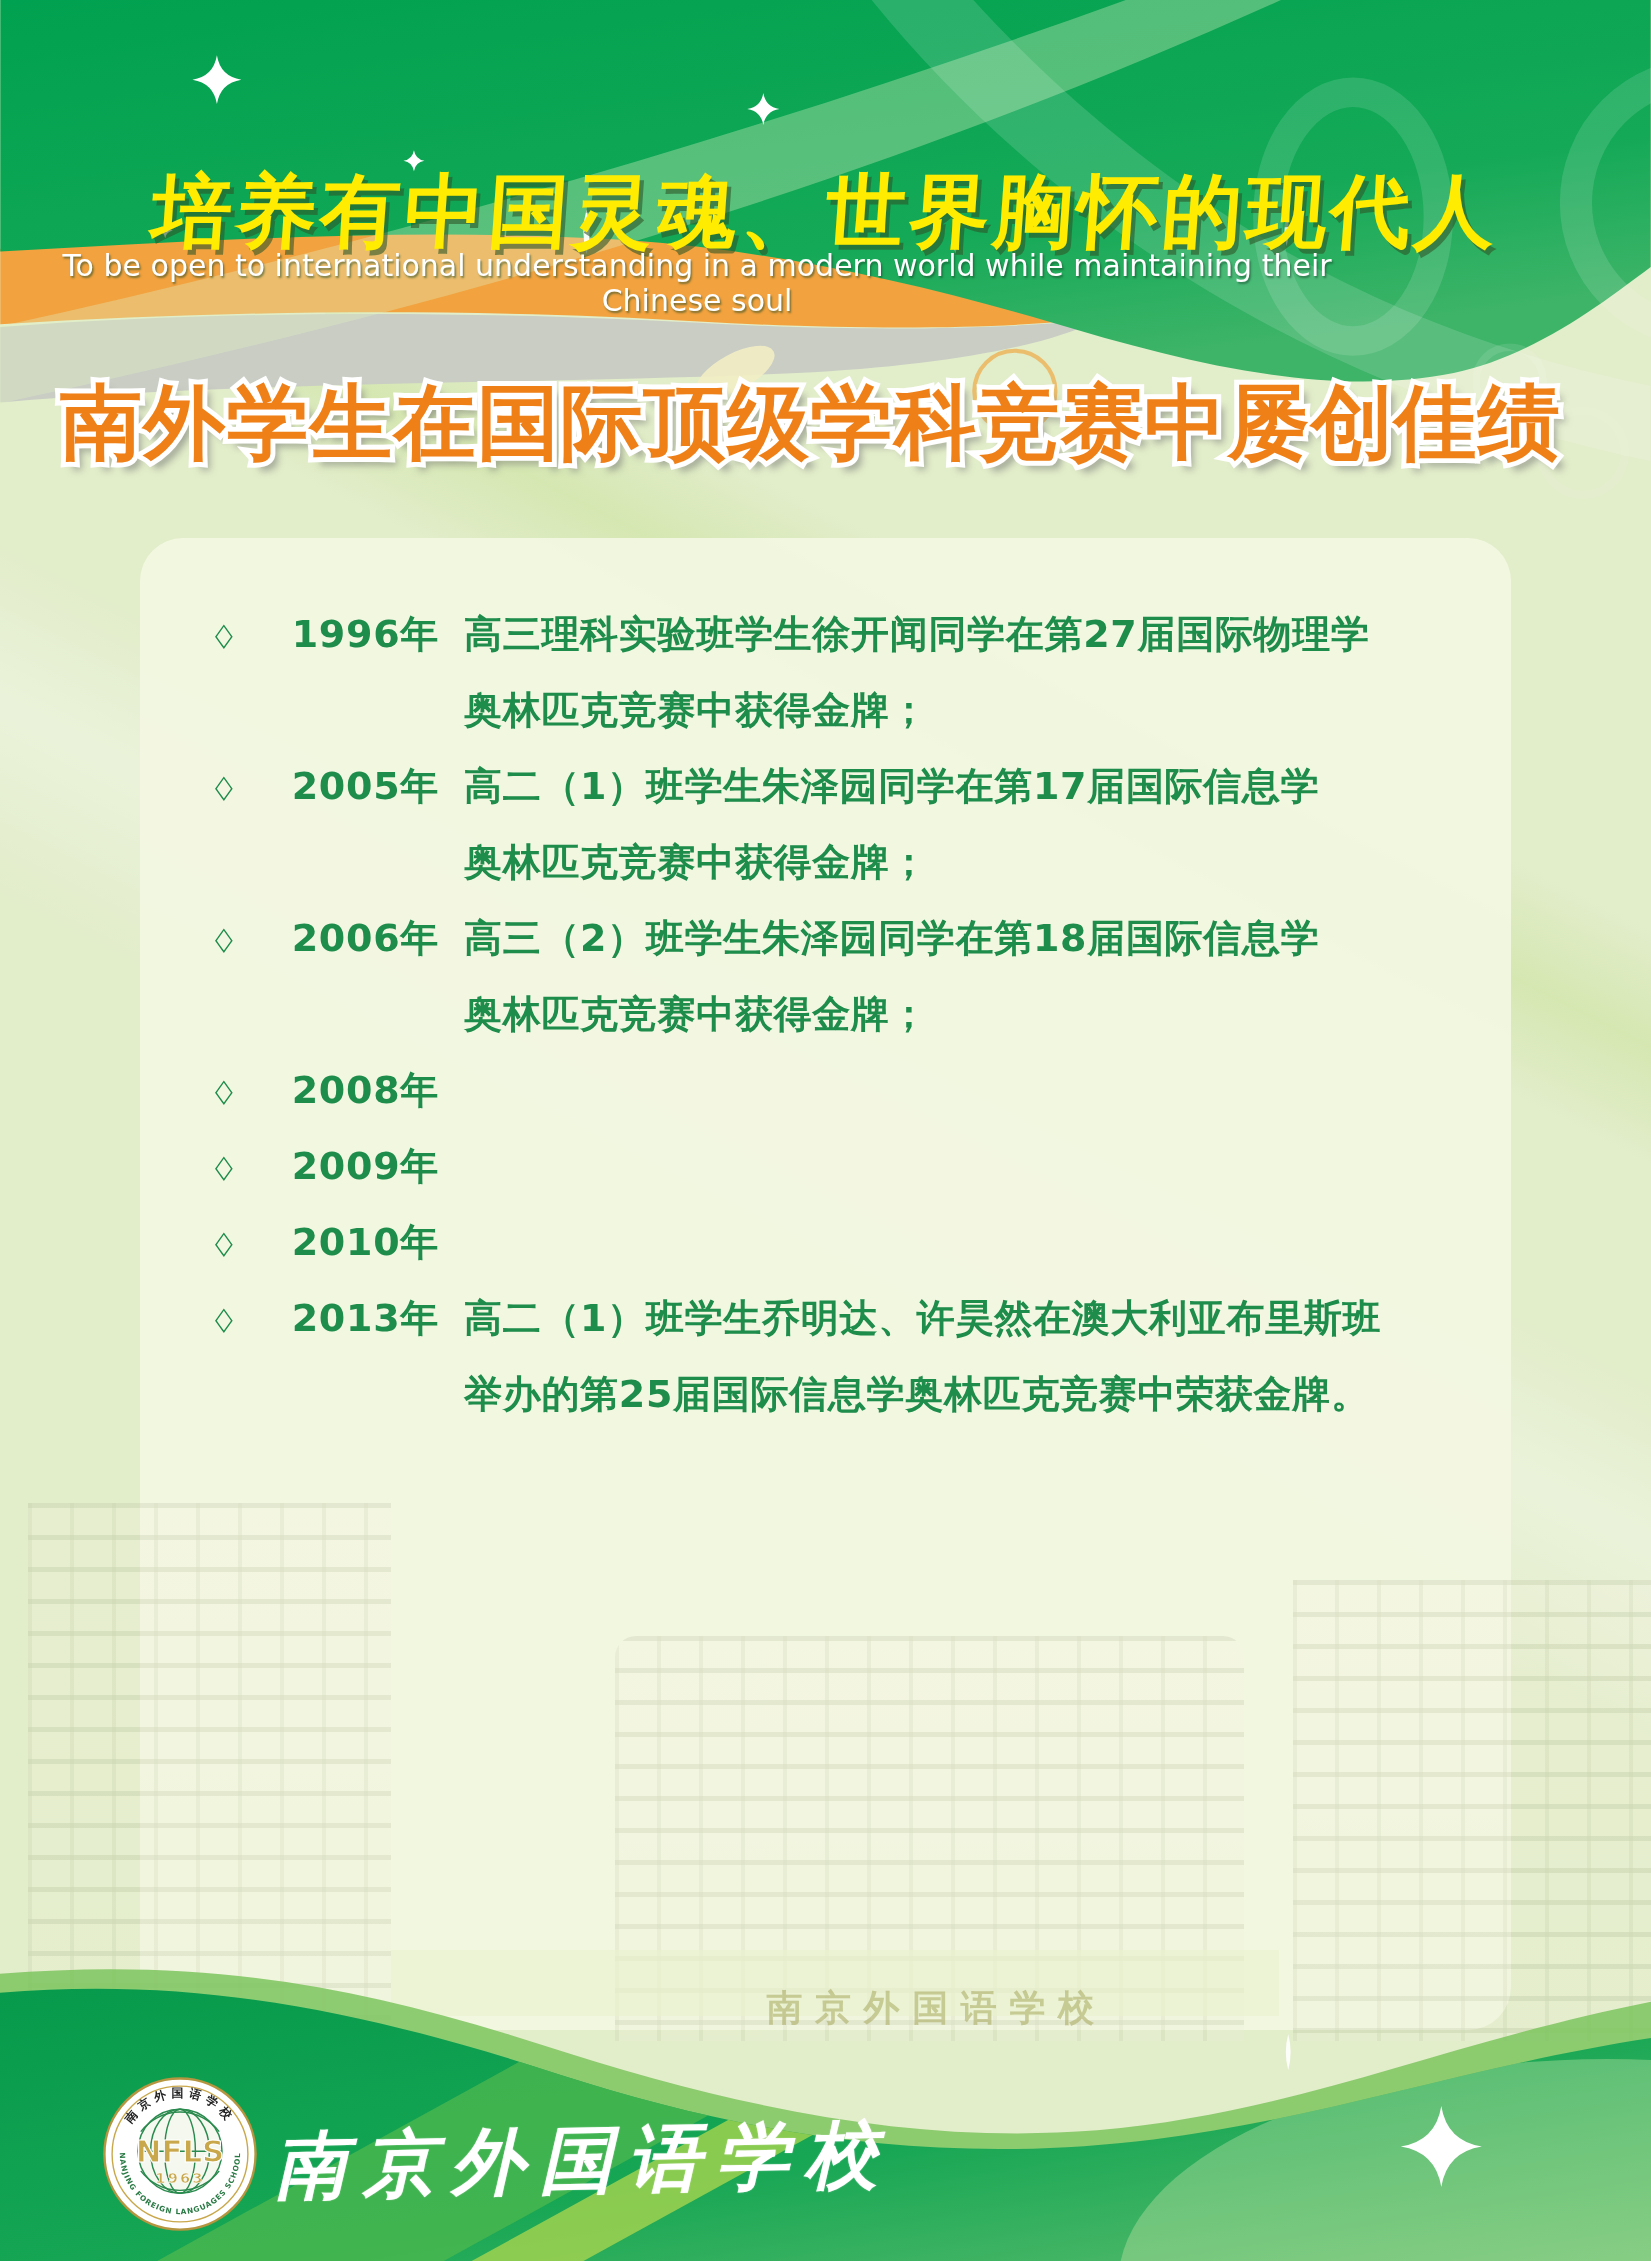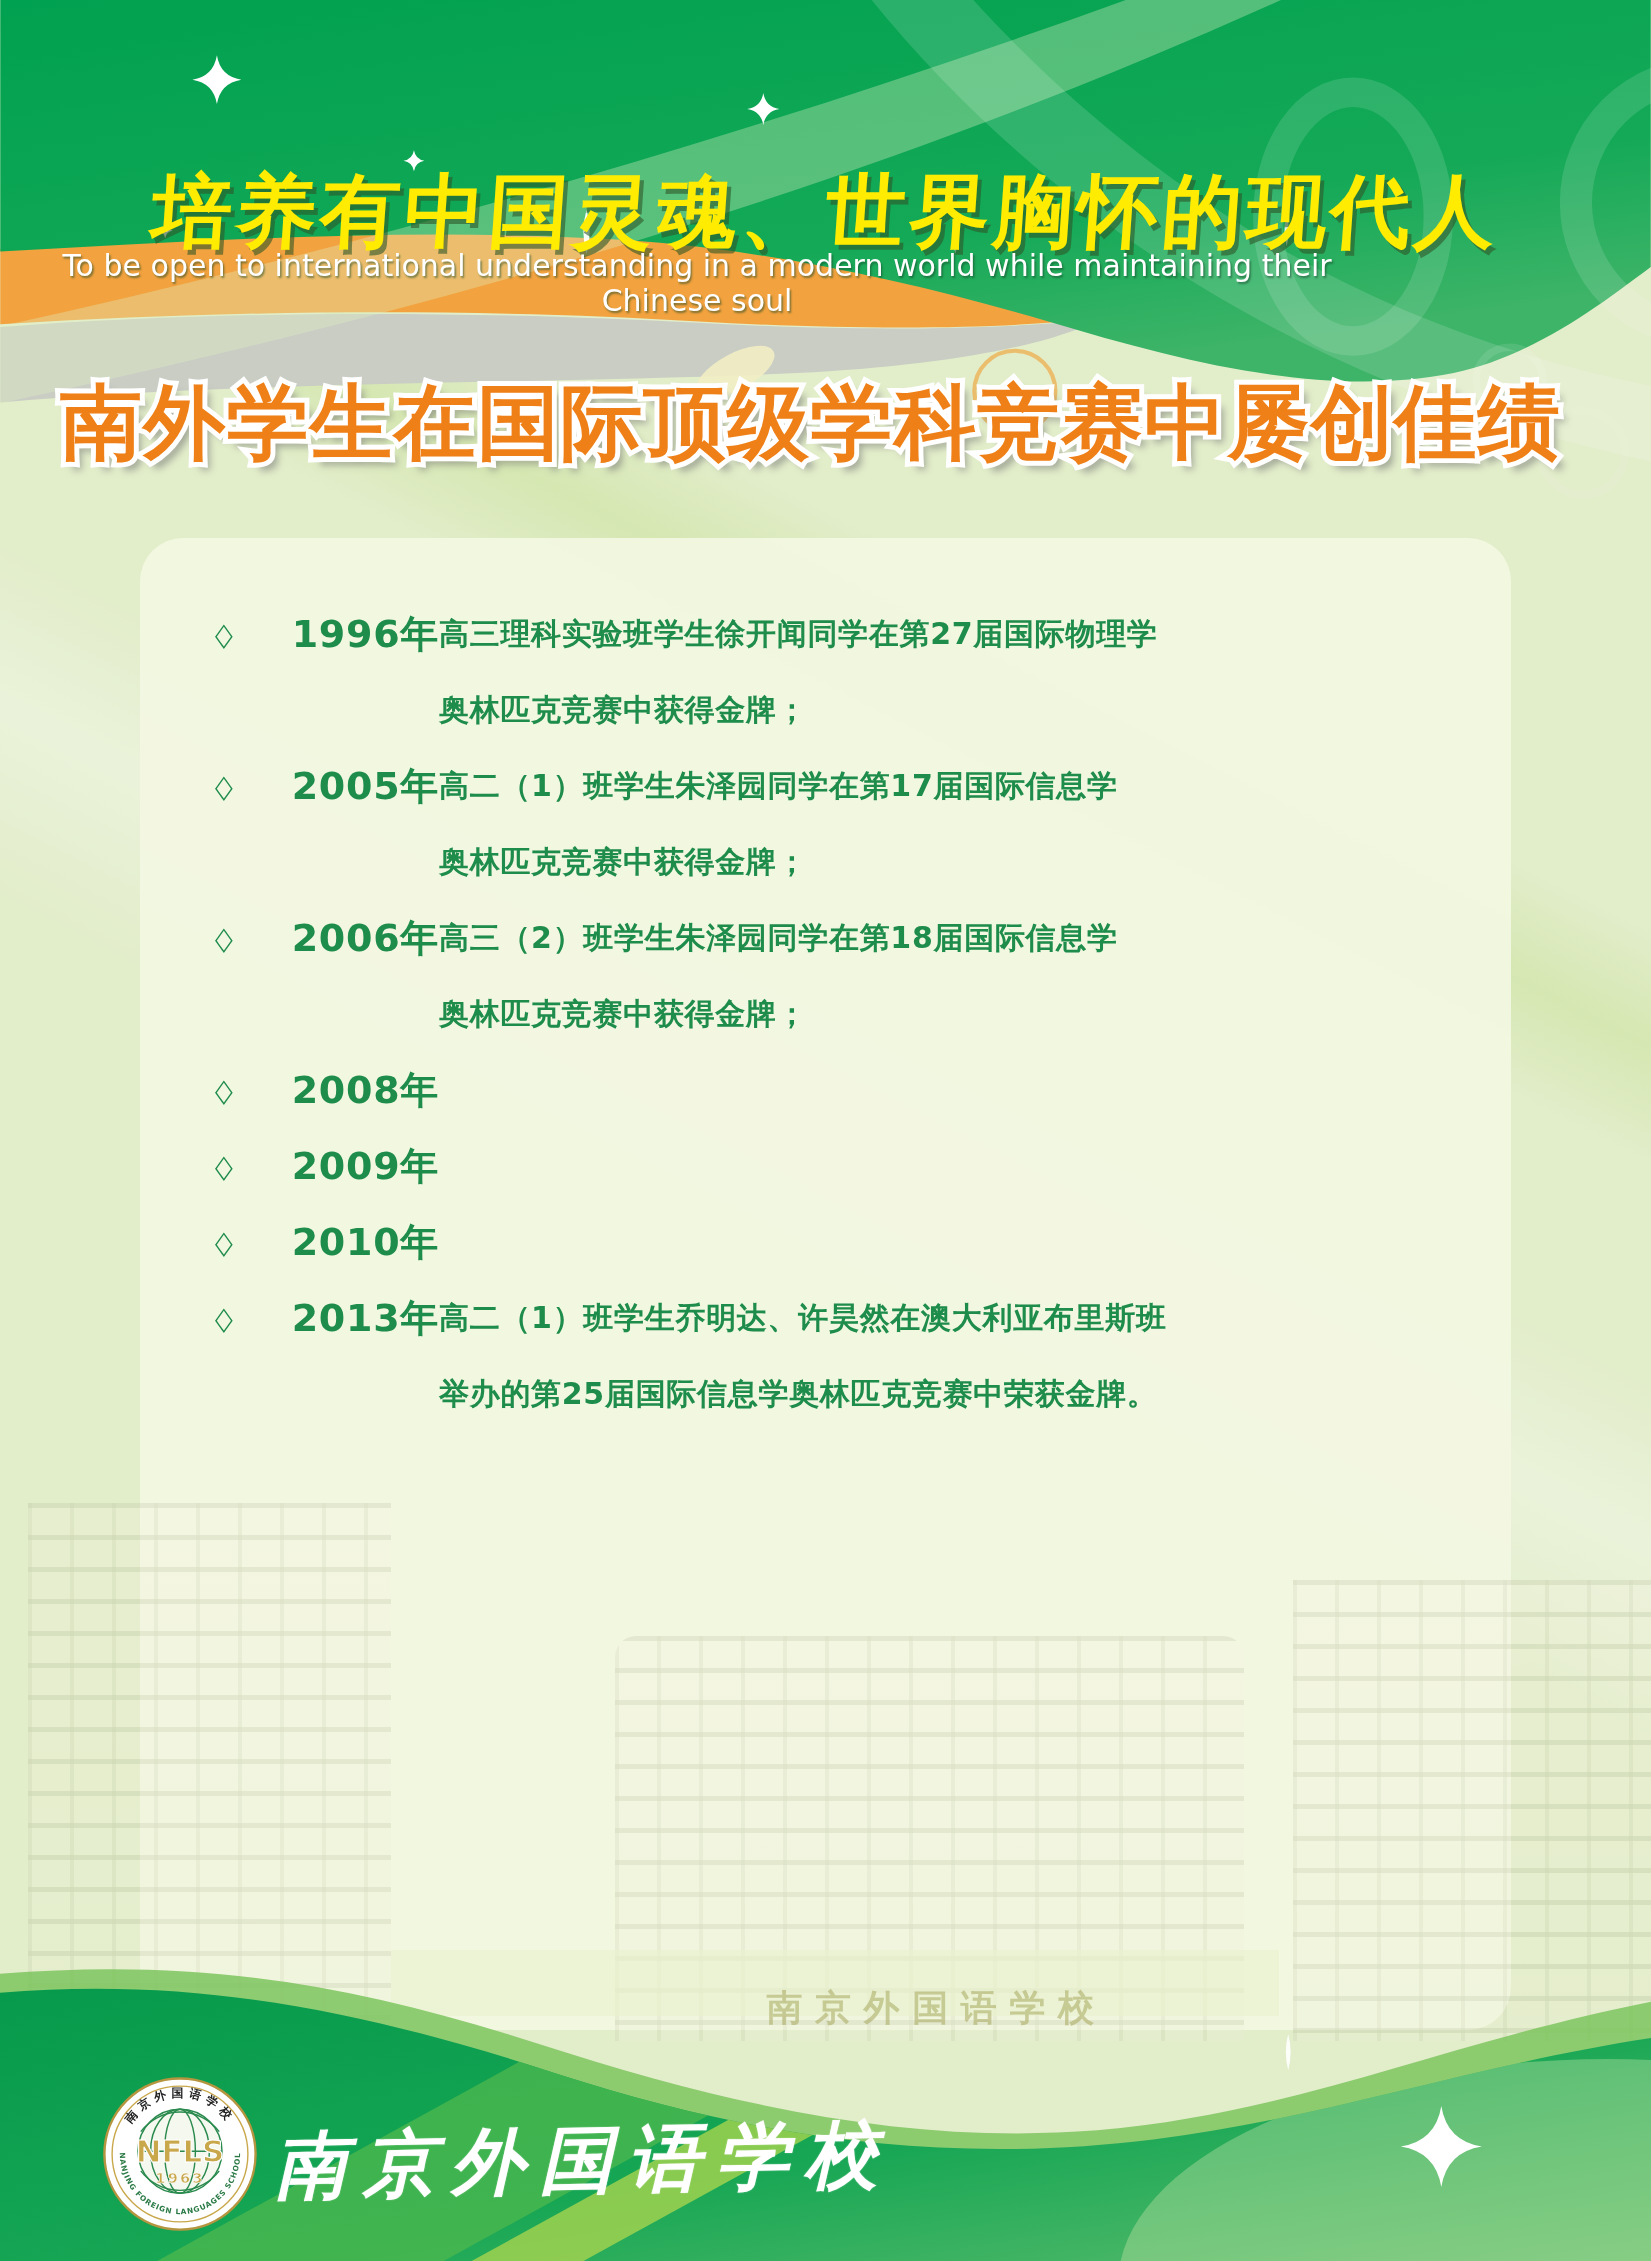--- a/index.html
+++ b/index.html
@@ -50,22 +50,22 @@
            -2.8px -2.8px 0 #fff,2.8px -2.8px 0 #fff,-2.8px 2.8px 0 #fff,2.8px 2.8px 0 #fff,
            0 -3.5px 0 #fff,0 3.5px 0 #fff,-3.5px 0 0 #fff,3.5px 0 0 #fff;}
   .headline-fill{position:absolute;left:0;top:0;width:100%;color:#ef8018;}
 
   
   .list{position:absolute;left:140px;top:596px;width:1371px;z-index:3;
         padding-left:75px;box-sizing:border-box;color:#1e8c4b;}
   .row{display:flex;align-items:flex-start;}
   .bullet{width:59px;font-size:32px;line-height:76px;transform:scaleX(.72);transform-origin:left center;}
   .year{width:165px;font-size:38px;font-weight:700;line-height:76px;letter-spacing:0.7px;text-align:right;}
-  .achv-text{flex:1;font-size:30px;font-weight:700;line-height:76px;letter-spacing:0.7px;
-        white-space:pre-line;}
+  .achv-text{flex:1;font-size:38px;font-weight:700;line-height:76px;letter-spacing:0.7px;
+        white-space:pre-line;margin-left:25px;}
 
   
   .footer-wave{position:absolute;left:0;top:1961px;z-index:4;}
   .logo{position:absolute;left:103px;top:2077px;z-index:5;}
   .school-name{position:absolute;left:274px;top:2110px;z-index:5;width:839px;
         font-size:73px;font-weight:700;font-style:italic;letter-spacing:15.4px;color:#ffffff;
         transform:rotate(-1.2deg);text-shadow:0 0 1.4px rgba(255,255,255,.6);}
   .header-svg{z-index:4;}
 </style>
 </head>

